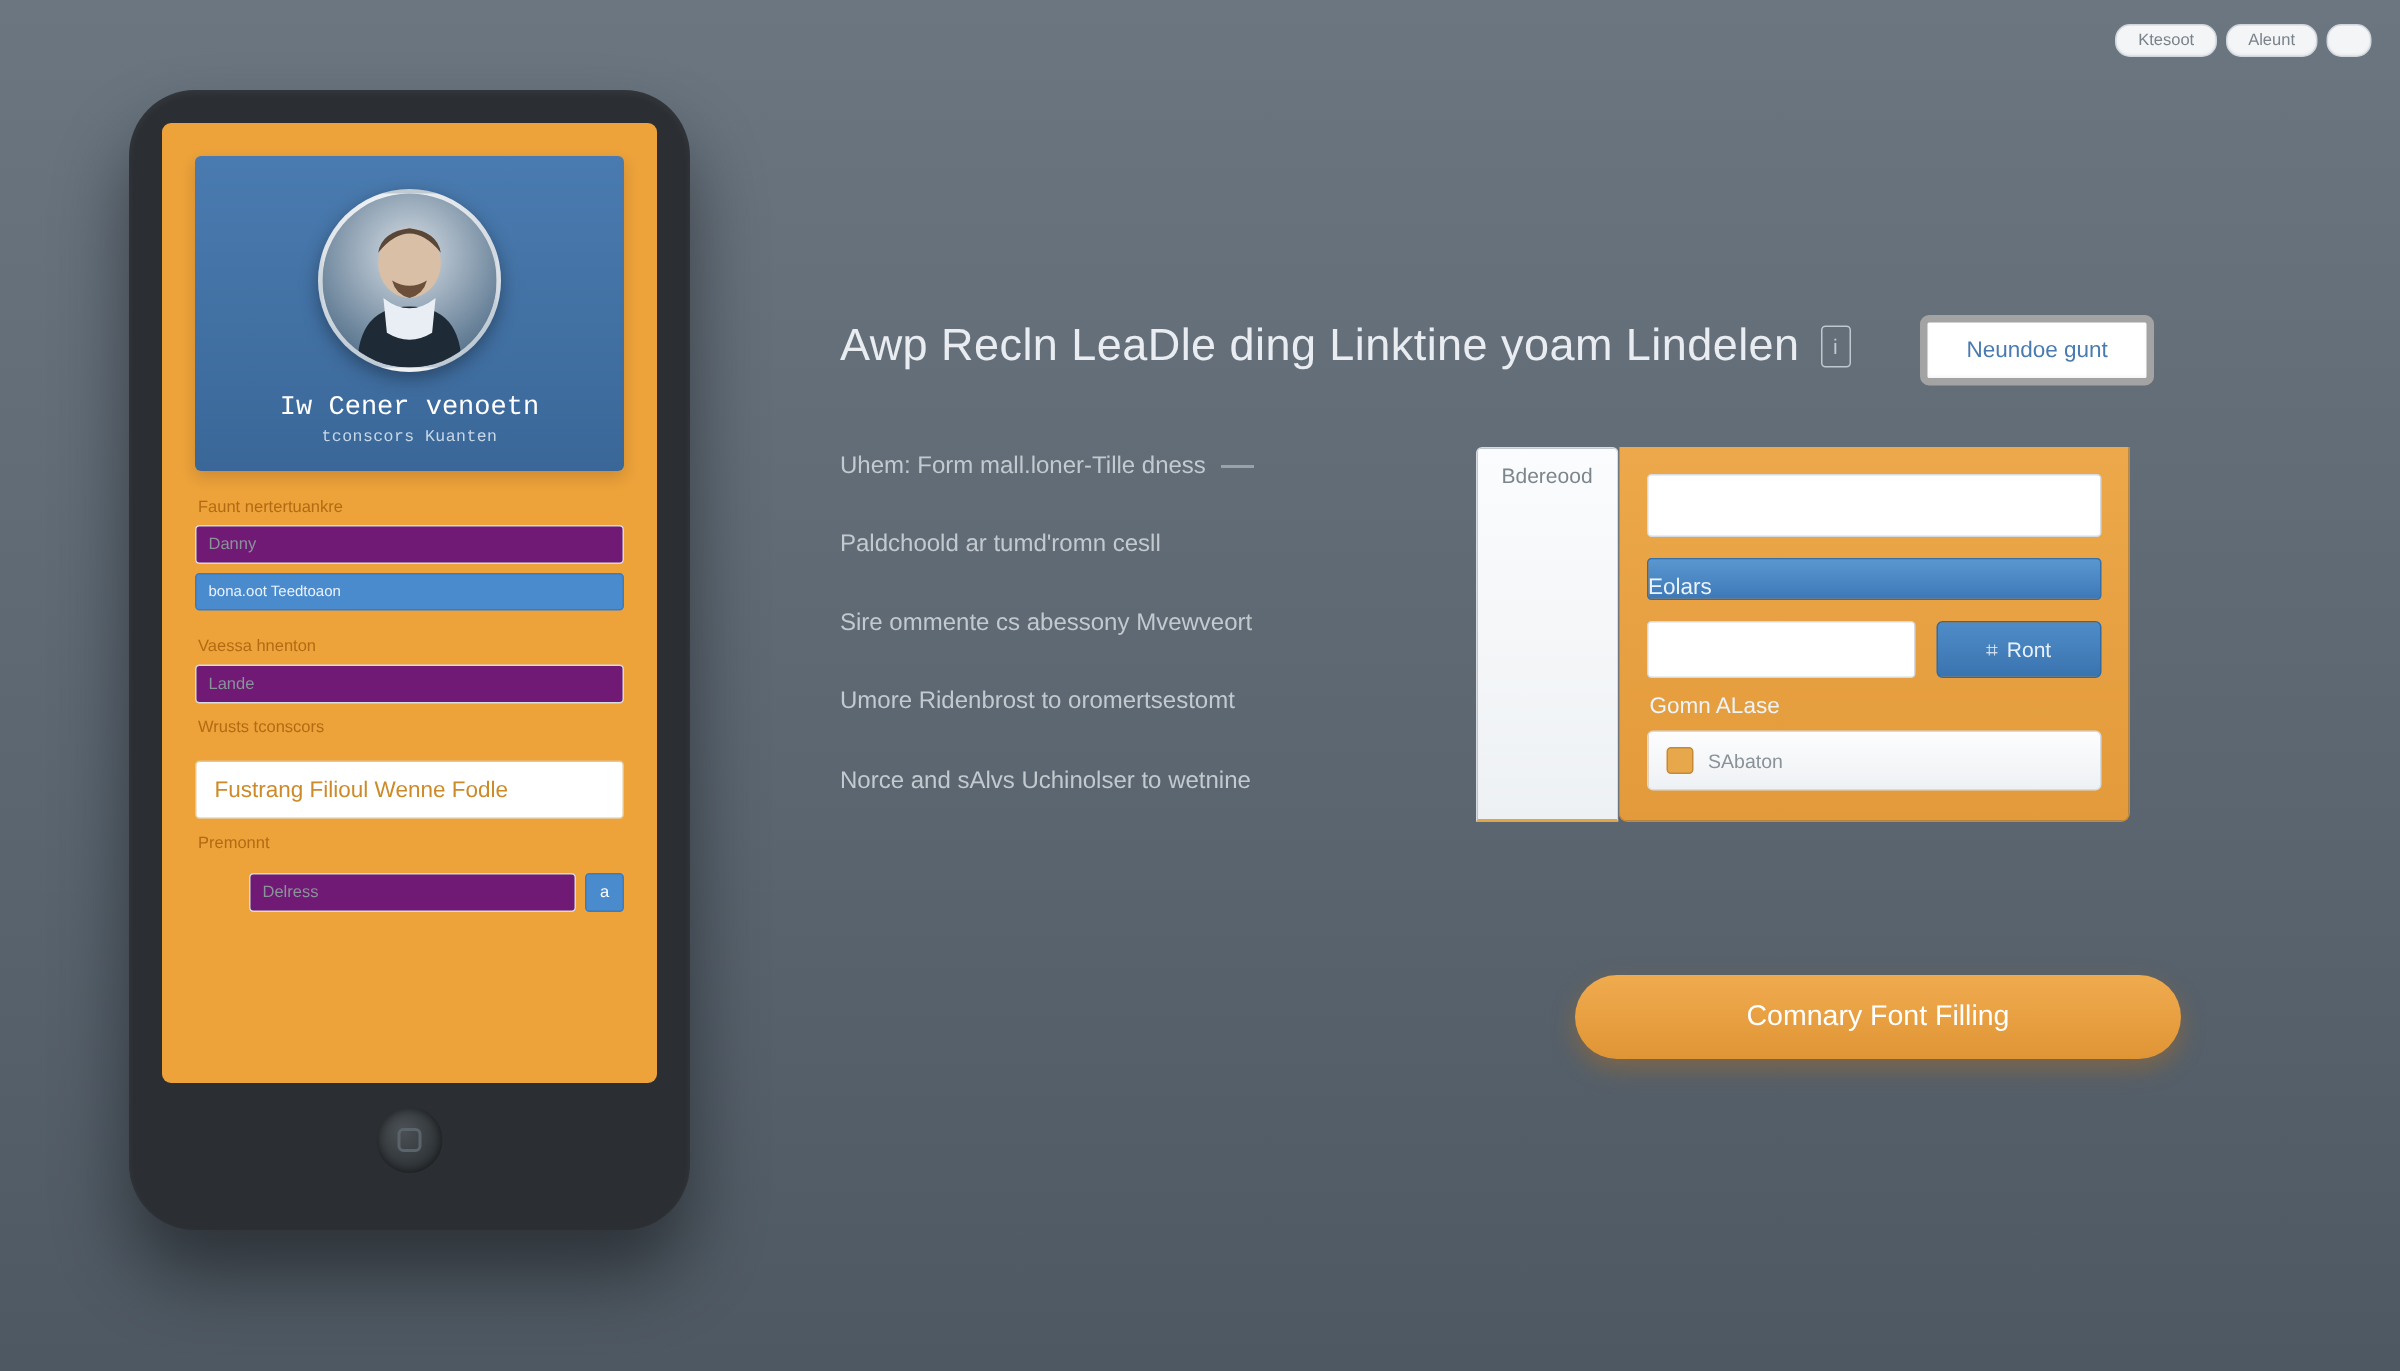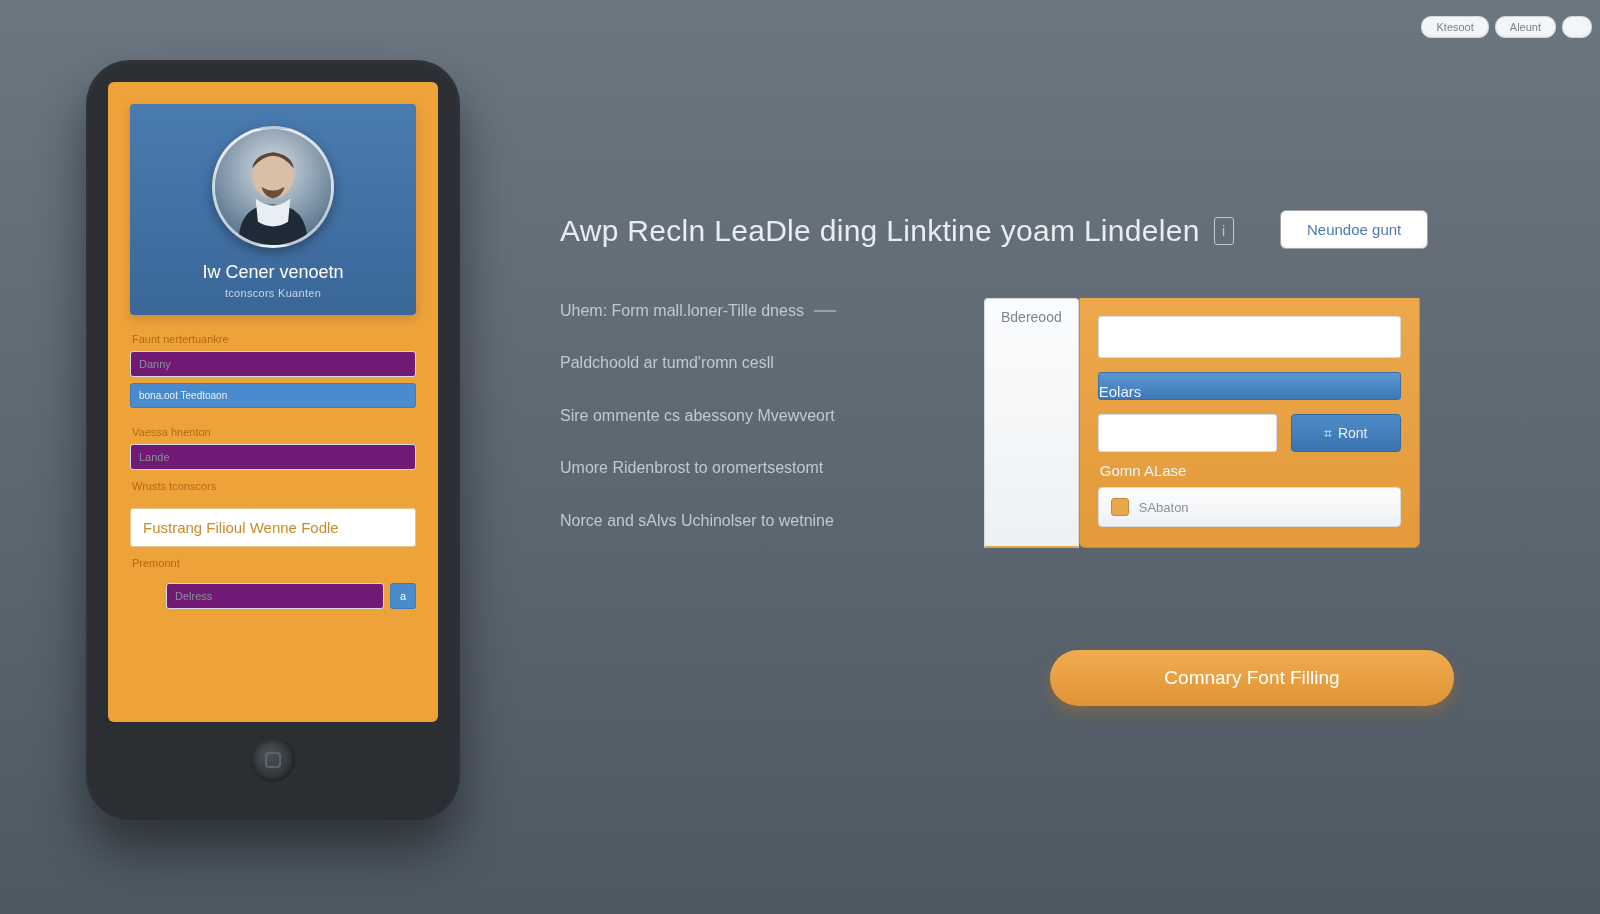--- a/index.html
+++ b/index.html
@@ -11,21 +11,21 @@
     height: 914px;
     position: relative;
     overflow: hidden;
     color: #e6eaee;
   }
 
   
   .top-nav {
     position: absolute;
     top: 16px;
-    right: 8px;
+    right: 19px;
     display: flex;
     gap: 6px;
   }
   .top-nav .pill {
     background: #f3f5f7;
     border: 1px solid #d0d6dc;
     border-radius: 10px;
     padding: 4px 14px;
     font-size: 11px;
     color: #7a828a;
@@ -72,20 +72,21 @@
   }
 
   .screen-inner { padding: 22px 22px 0 22px; }
   .profile-card {
     background: #3f6fa0;
     background: linear-gradient(180deg, #4a7bb0, #3a6798);
     border-radius: 4px;
     text-align: center;
     padding: 22px 12px 16px;
     box-shadow: 0 4px 10px rgba(0,0,0,.15);
+    font-family: Liberation Mono, monospace;
   }
   .avatar {
     width: 122px;
     height: 122px;
     border-radius: 50%;
     margin: 0 auto 14px;
     background: radial-gradient(circle at 45% 30%, #e0e4e8 0 30%, #5a748c 90%);
     border: 3px solid rgba(255,255,255,.55);
     box-shadow: 0 4px 12px rgba(0,0,0,.35);
     position: relative;
@@ -129,21 +130,21 @@
     letter-spacing: .3px;
     display:flex; align-items:center; gap:14px;
   }
   .info-chip {
     width:20px; height:28px; border:1.5px solid #c0c8cf; border-radius:3px;
     display:inline-flex; align-items:center; justify-content:center;
     color:#c0c8cf; font-size:14px;
   }
   .headline-btn {
     position:absolute; left:1280px; top:210px;
-    background:#fff; border:1px solid #a3a3a3; border-radius:6px;
+    background:#fff; border:5px solid #a3a3a3; border-radius:6px;
     color:#4a7bb0; font-size:15px; padding:10px 26px;
     box-shadow:inset 0 -1px 2px rgba(0,0,0,.05);
   }
 
   .bullets {
     position:absolute; left:560px; top:300px; width:380px;
     display:flex; flex-direction:column; gap:30px;
     color:#c2c9cf; font-size:16px; line-height:1.4;
   }
   .bullet-row { display:flex; align-items:center; gap:10px; }

